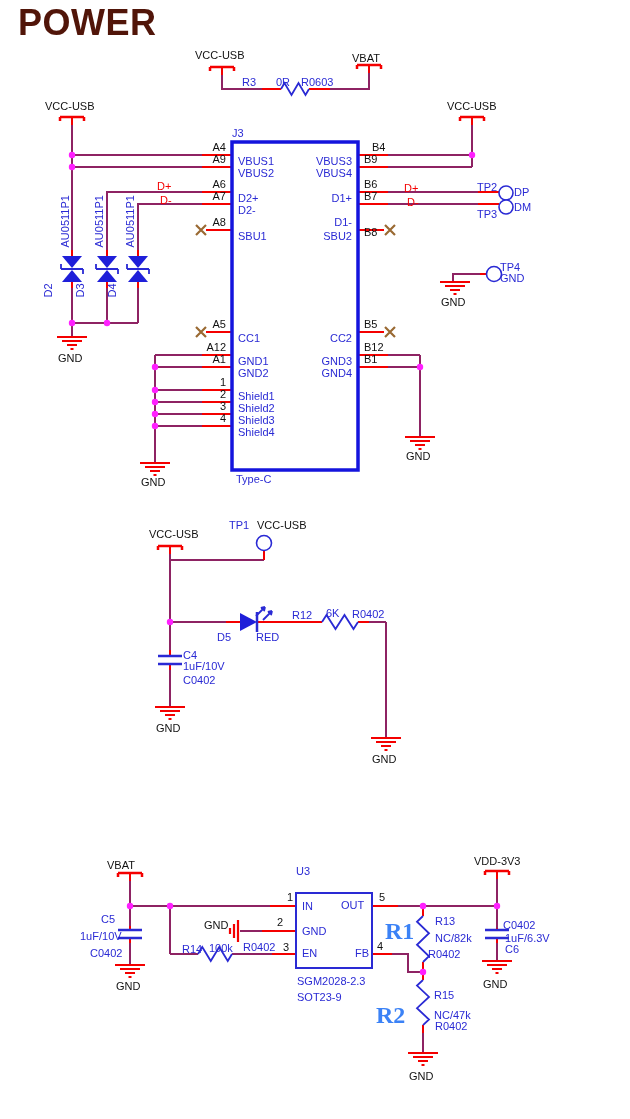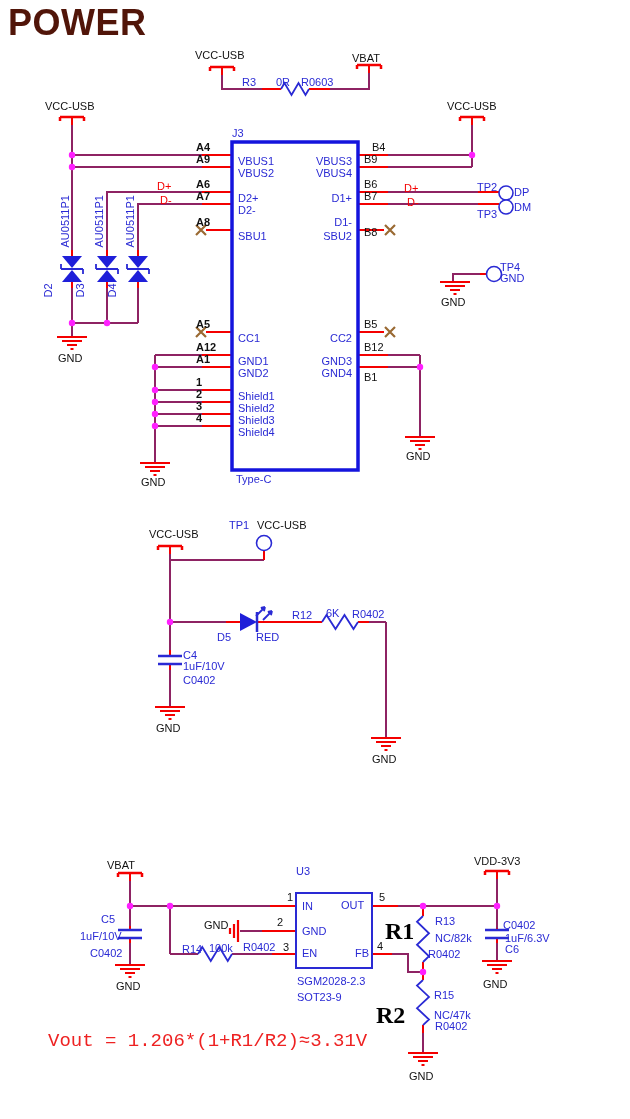--- a/index.html
+++ b/index.html
@@ -3,26 +3,26 @@
 <meta charset="utf-8">
 <style>
   html,body{margin:0;padding:0;background:#fff;}
   #sheet{position:relative;width:630px;height:1119px;background:#ffffff;overflow:hidden;
          font-family:"Liberation Sans",sans-serif;}
   svg.layer{position:absolute;left:0;top:0;z-index:1;}
   .t{position:absolute;z-index:2;font:11px "Liberation Sans",sans-serif;color:#111111;
      white-space:nowrap;line-height:1;}
   .blue{color:#2a2ad4;}
   .redtxt{color:#f40000;}
-  .rr{width:30px;text-align:left;font-weight:bold;}
+  .rr{width:30px;text-align:right;}
   .rnr{width:72px;text-align:right;}
   .vert{transform:rotate(-90deg);transform-origin:center;text-align:center;}
-  .big{font:bold 24px "Liberation Serif",serif;color:#000000;}
+  .big{font:bold 24px "Liberation Serif",serif;color:#3b82f6;}
   .formula{font:19px "Liberation Mono",monospace;color:#ee2222;}
-  .title{font:bold 36px "Liberation Sans",sans-serif;color:#511509;letter-spacing:0.5px;}
+  .title{font:bold 36px "Liberation Sans",sans-serif;color:#511509;letter-spacing:0.5px;margin-left:10px;}
 </style>
 </head>
 <body>
 
 <div id="sheet">
 
 <svg class="layer" width="630" height="1119" viewBox="0 0 630 1119">
 
   <path fill="none" stroke="#8e2363" stroke-width="2" d="M222,75 V89 H262  M330,89 H369 V73
            M72,125 V256  M72,155 H202  M72,167 H202
@@ -192,21 +192,21 @@
 <span class="t blue" style="left:238px;top:415px">Shield3</span>
 <span class="t blue" style="left:238px;top:427px">Shield4</span>
 
 <span class="t" style="left:372px;top:142px">B4</span>
 <span class="t" style="left:364px;top:154px">B9</span>
 <span class="t" style="left:364px;top:179px">B6</span>
 <span class="t" style="left:364px;top:191px">B7</span>
 <span class="t" style="left:364px;top:227px">B8</span>
 <span class="t" style="left:364px;top:319px">B5</span>
 <span class="t" style="left:364px;top:342px">B12</span>
-<span class="t" style="left:364px;top:372px">B1</span>
+<span class="t" style="left:364px;top:354px">B1</span>
 
 <span class="t blue rnr" style="left:280px;top:156px">VBUS3</span>
 <span class="t blue rnr" style="left:280px;top:168px">VBUS4</span>
 <span class="t blue rnr" style="left:280px;top:193px">D1+</span>
 <span class="t blue rnr" style="left:280px;top:217px">D1-</span>
 <span class="t blue rnr" style="left:280px;top:231px">SBU2</span>
 <span class="t blue rnr" style="left:280px;top:333px">CC2</span>
 <span class="t blue rnr" style="left:280px;top:356px">GND3</span>
 <span class="t blue rnr" style="left:280px;top:368px">GND4</span>
 
@@ -277,15 +277,14 @@
 <span class="t blue" style="left:505px;top:933px">1uF/6.3V</span>
 <span class="t blue" style="left:505px;top:944px">C6</span>
 <span class="t blue" style="left:435px;top:916px">R13</span>
 <span class="t blue" style="left:435px;top:933px">NC/82k</span>
 <span class="t blue" style="left:428px;top:949px">R0402</span>
 <span class="t big" style="left:385px;top:918px">R1</span>
 <span class="t big" style="left:376px;top:1002px">R2</span>
 <span class="t blue" style="left:434px;top:990px">R15</span>
 <span class="t blue" style="left:434px;top:1010px">NC/47k</span>
 <span class="t blue" style="left:435px;top:1021px">R0402</span>
-<span class="t formula" style="left:48px;top:1030px">Vout = 1.206*(1+R1/R2)≈3.31V</span>
 
 </div>
 
 </body></html>

